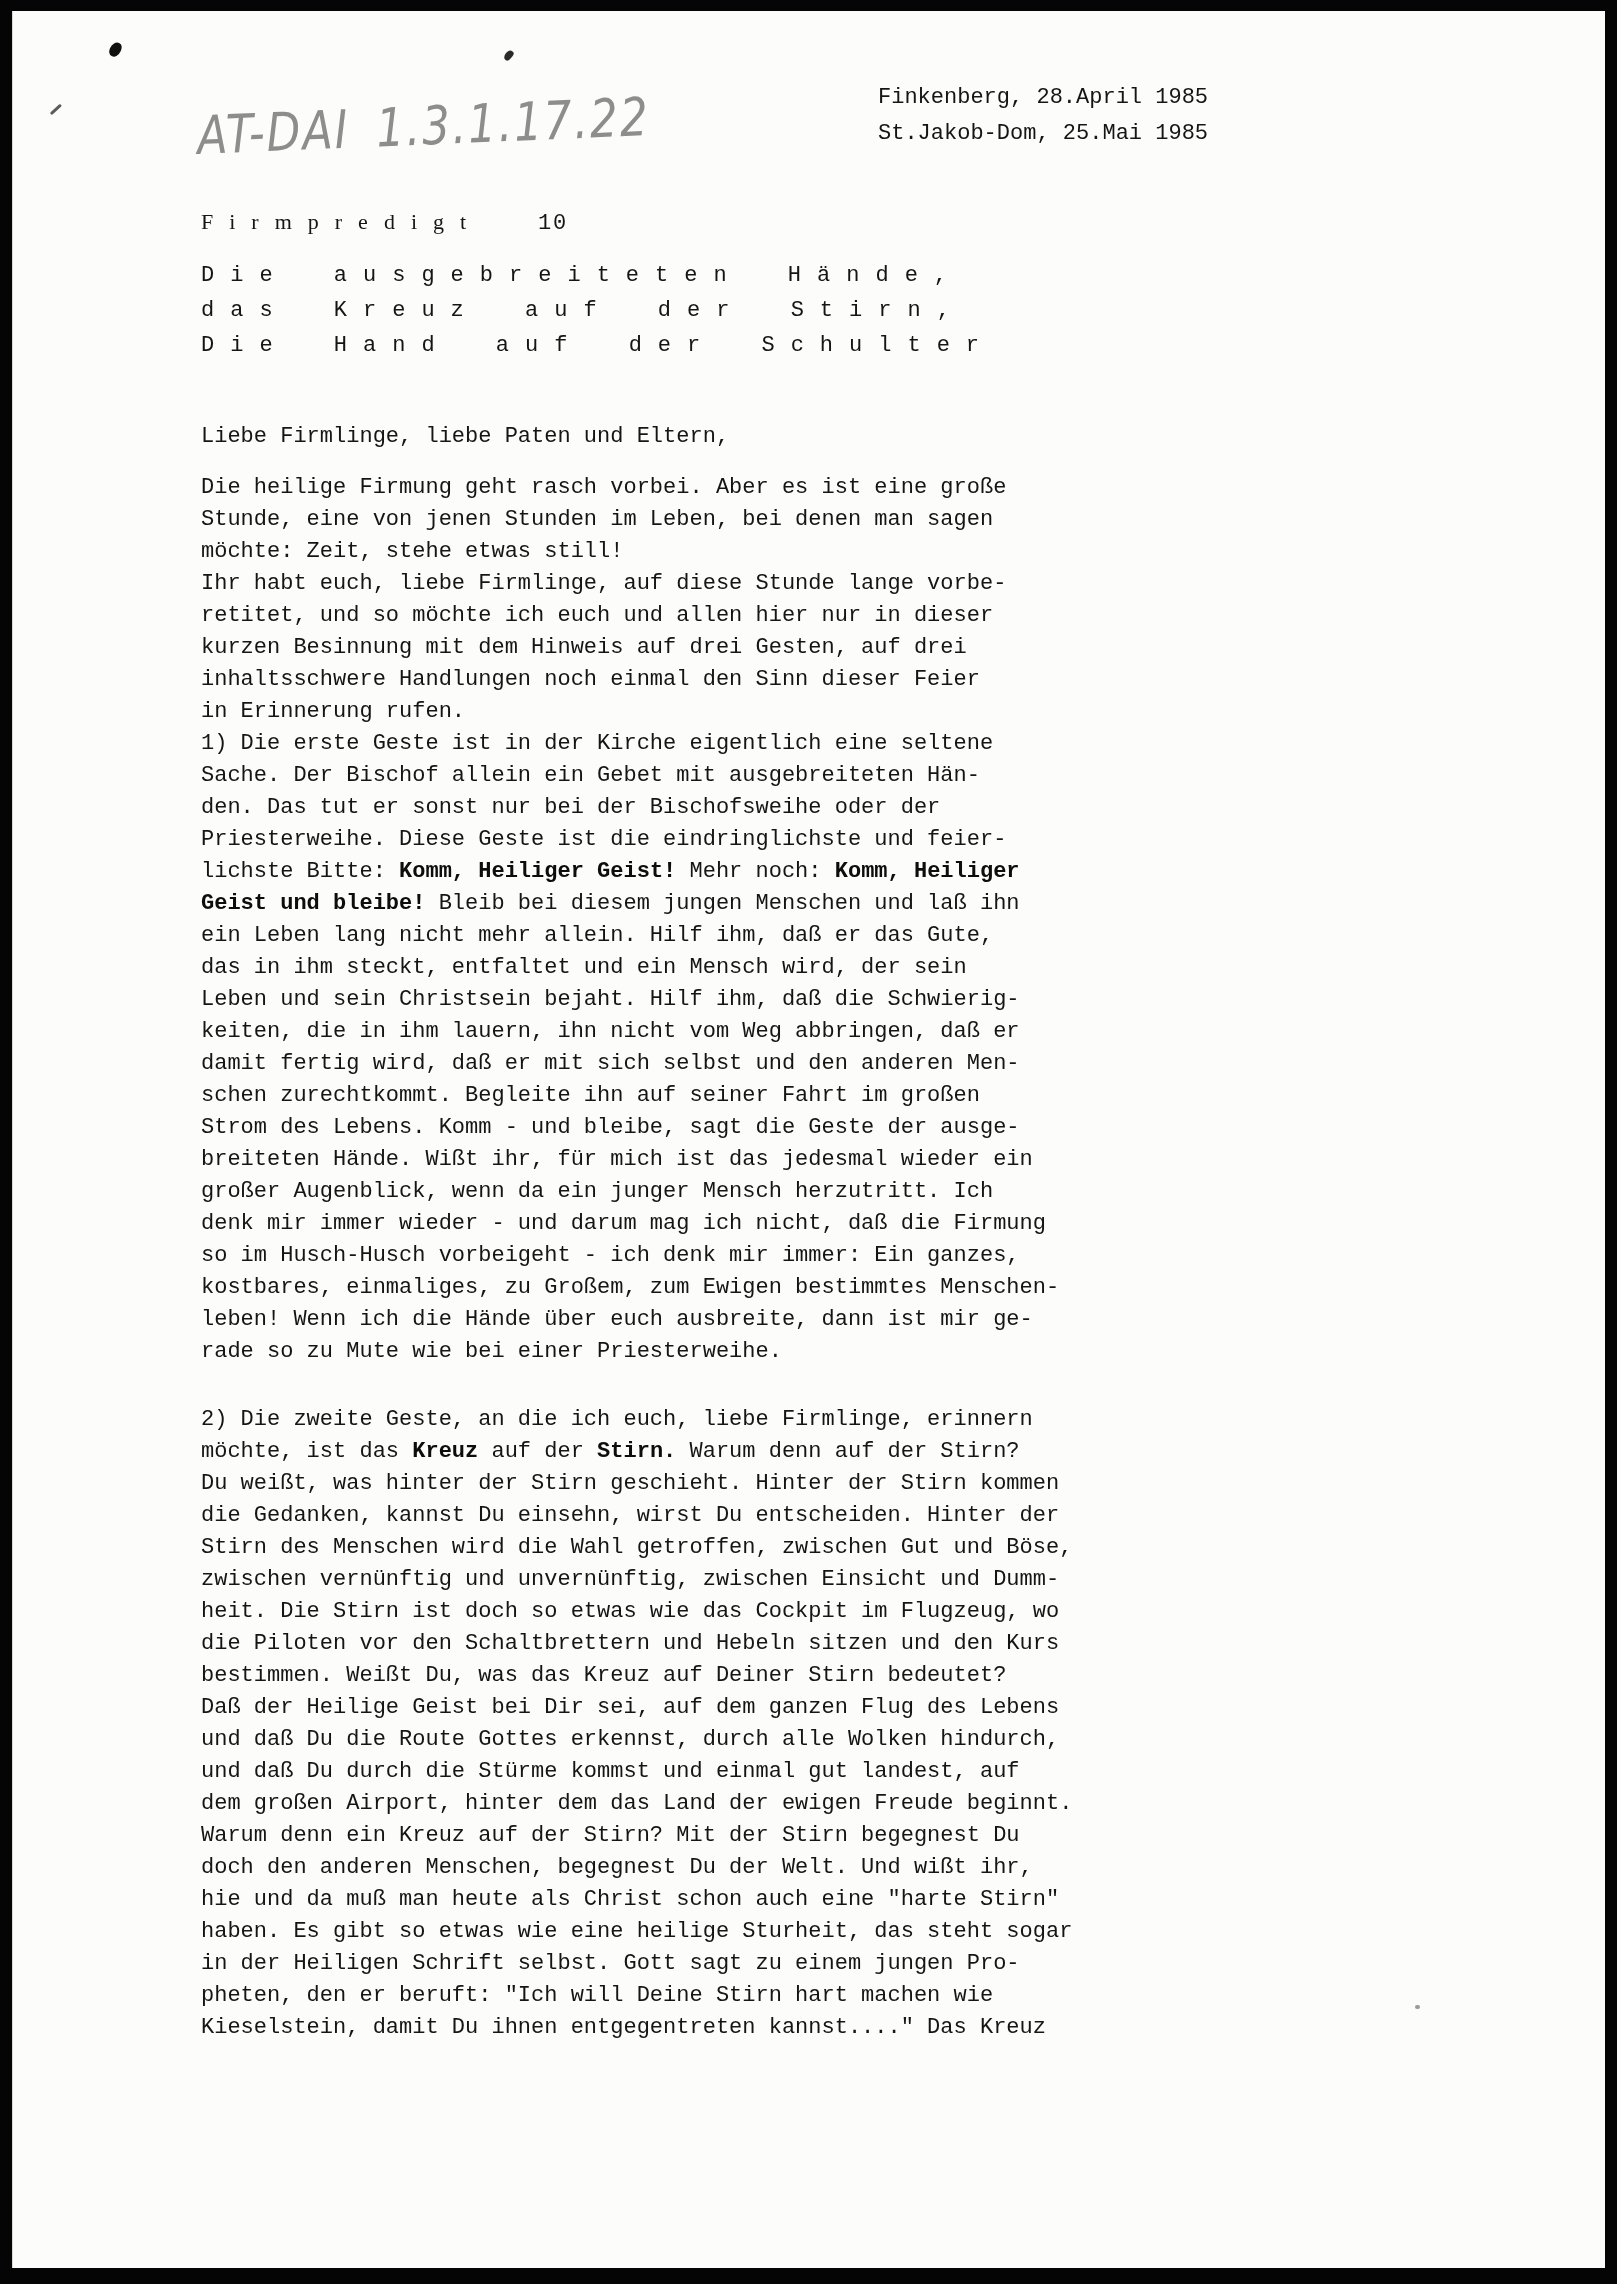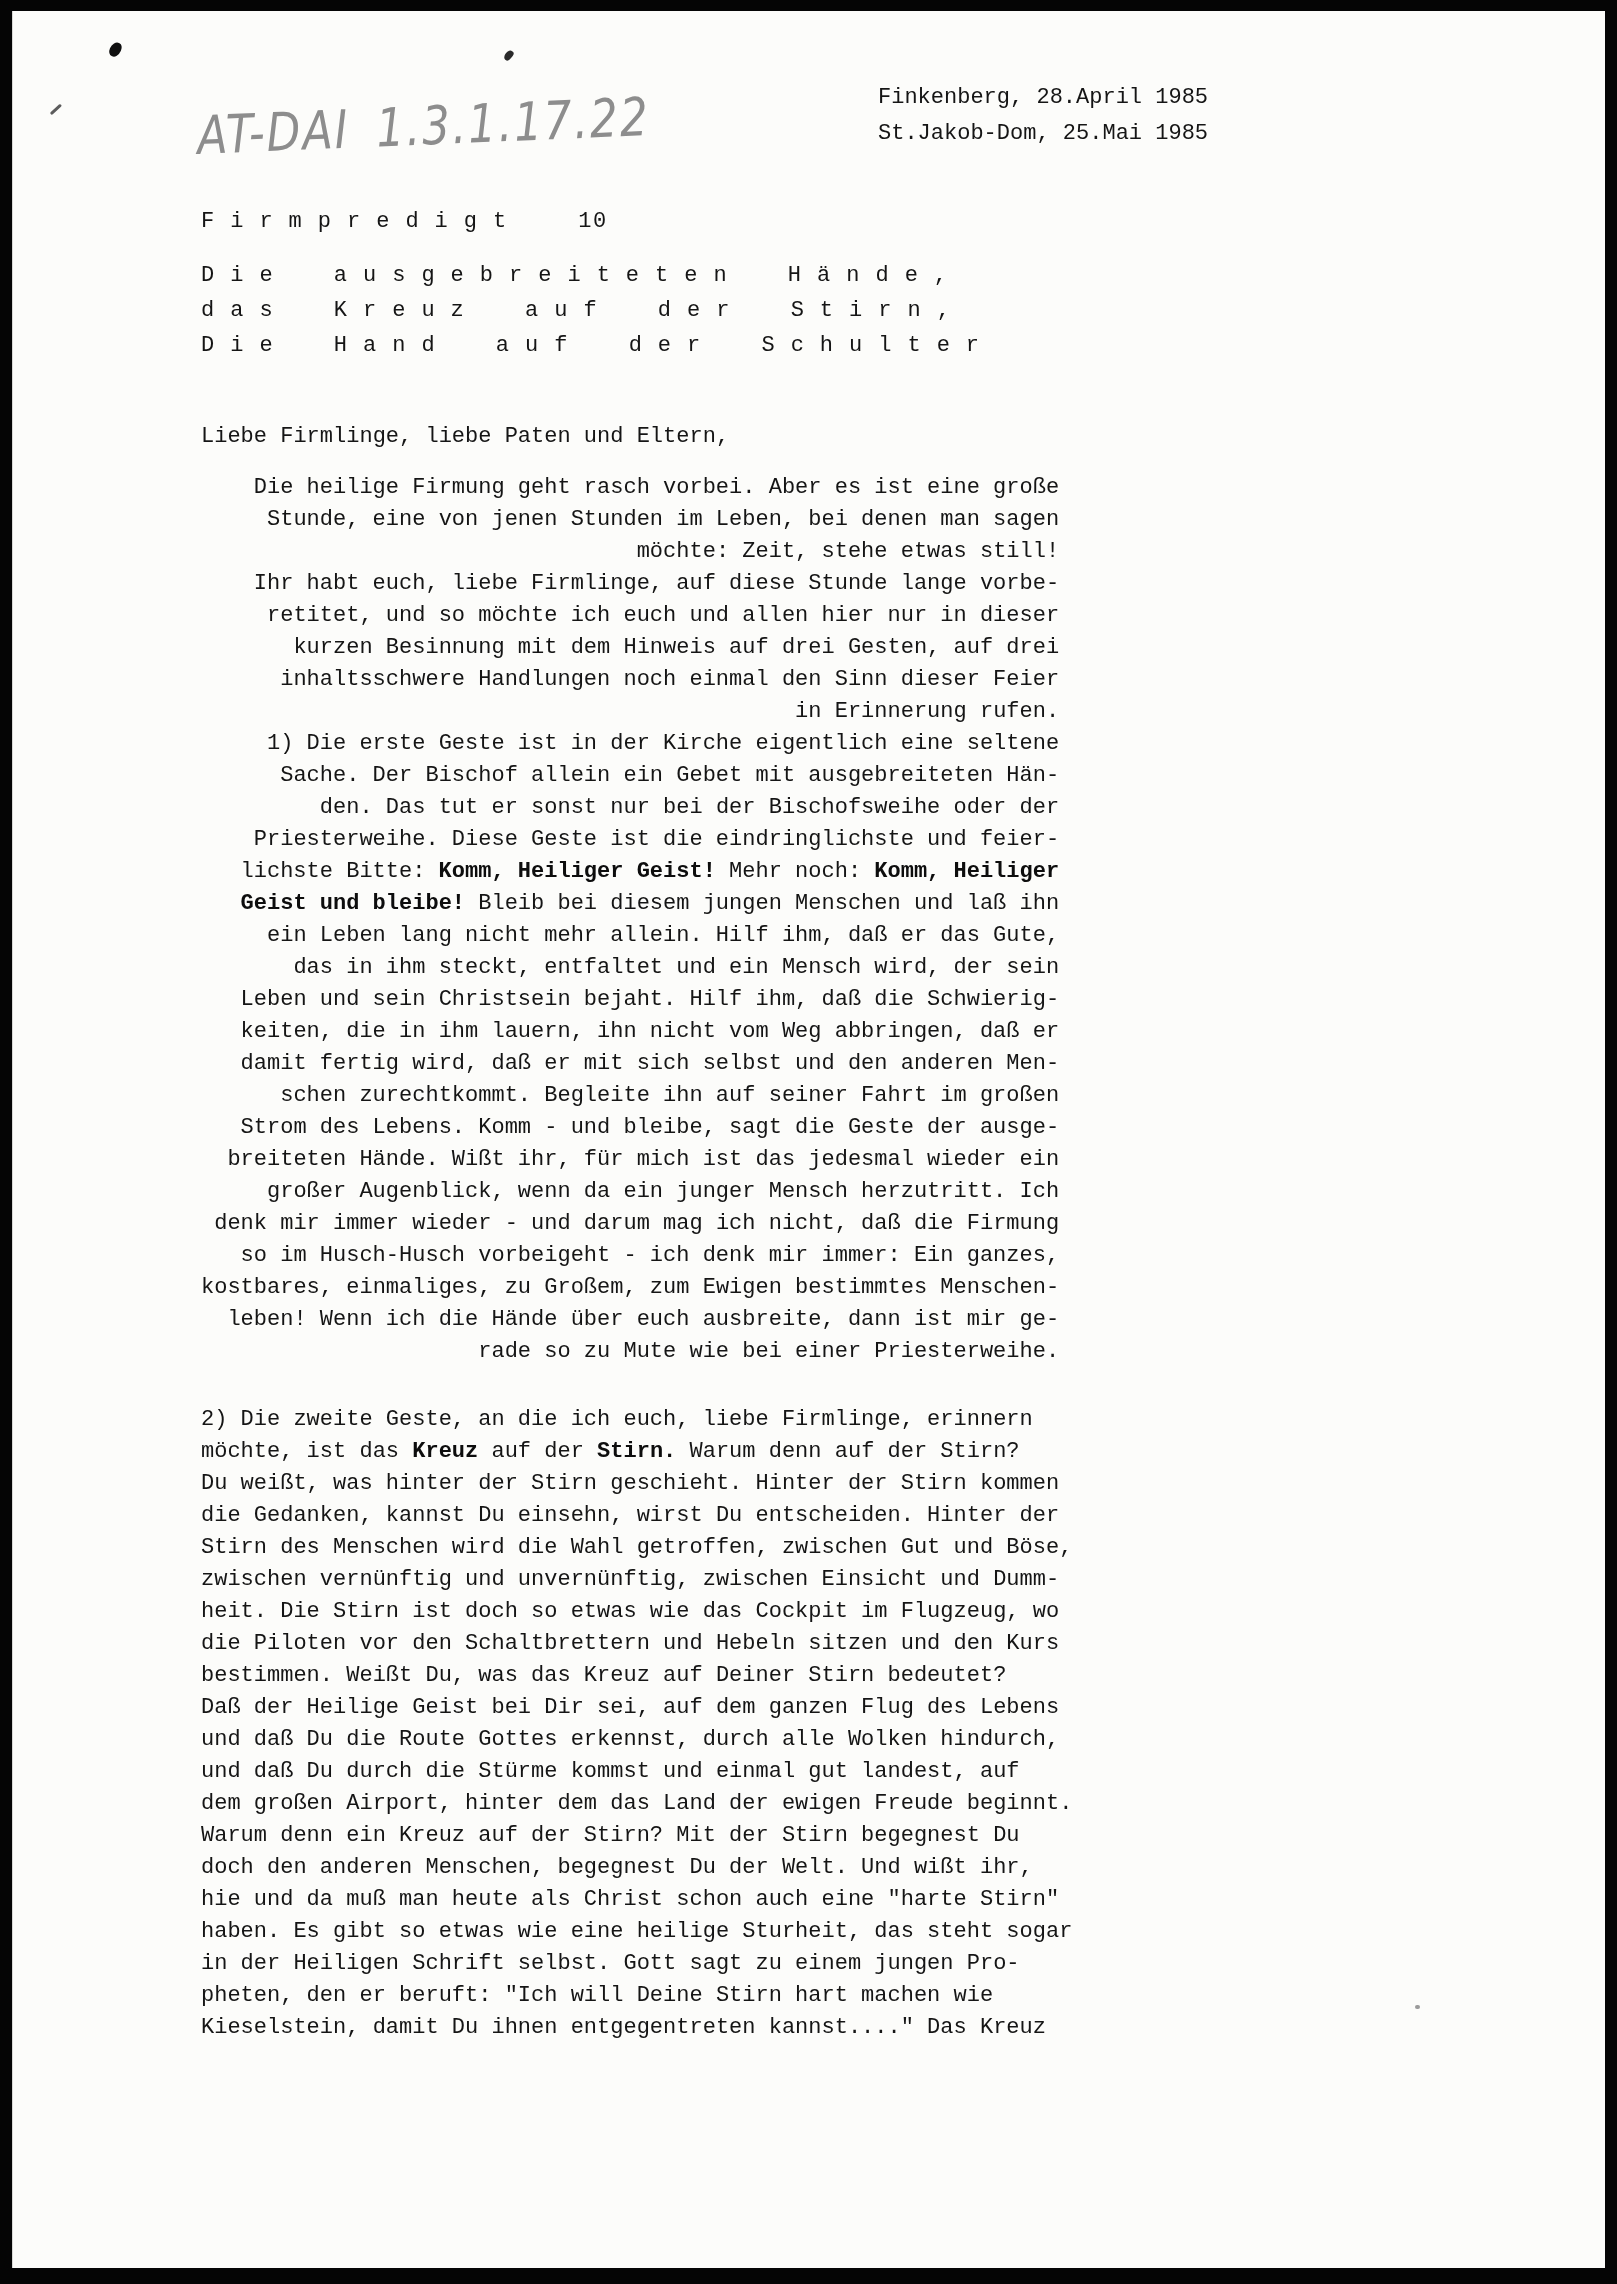--- a/index.html
+++ b/index.html
@@ -20,36 +20,36 @@
   }
   .mono{font-size:22px;}
   .header-dates{
     position:absolute;left:865px;top:69px;
     line-height:36px;white-space:nowrap;
   }
   .doc-title{
     position:absolute;left:188px;top:198px;
     white-space:nowrap;
   }
-  .spaced{letter-spacing:16px;word-spacing:16px;}
+  .spaced{letter-spacing:16px;word-spacing:16px;font-family:Liberation Serif, serif;}
   .title-number{margin-left:56px;letter-spacing:1.6px;}
   .doc-subtitle{
     position:absolute;left:188px;top:247px;
     line-height:35px;white-space:nowrap;
     letter-spacing:16px;word-spacing:16px;
   }
   .salutation{
     position:absolute;left:188px;top:410px;
     line-height:32px;white-space:nowrap;
   }
   .para{
     position:absolute;left:188px;
     line-height:32px;white-space:nowrap;
   }
-  .para-1{top:461px;text-align:right;}
+  .para-1{top:461px;}
   .para-2{top:1393px;}
   .tline{height:32px;}
   .para b,b{font-weight:700;color:#0d0d0d;}
   .annotation{
     position:absolute;left:183px;top:94px;
     font-family:"DejaVu Sans","Liberation Sans",sans-serif;
     font-style:italic;
     font-size:53px;
     color:#8d8d8d;
     letter-spacing:2.4px;word-spacing:13px;

